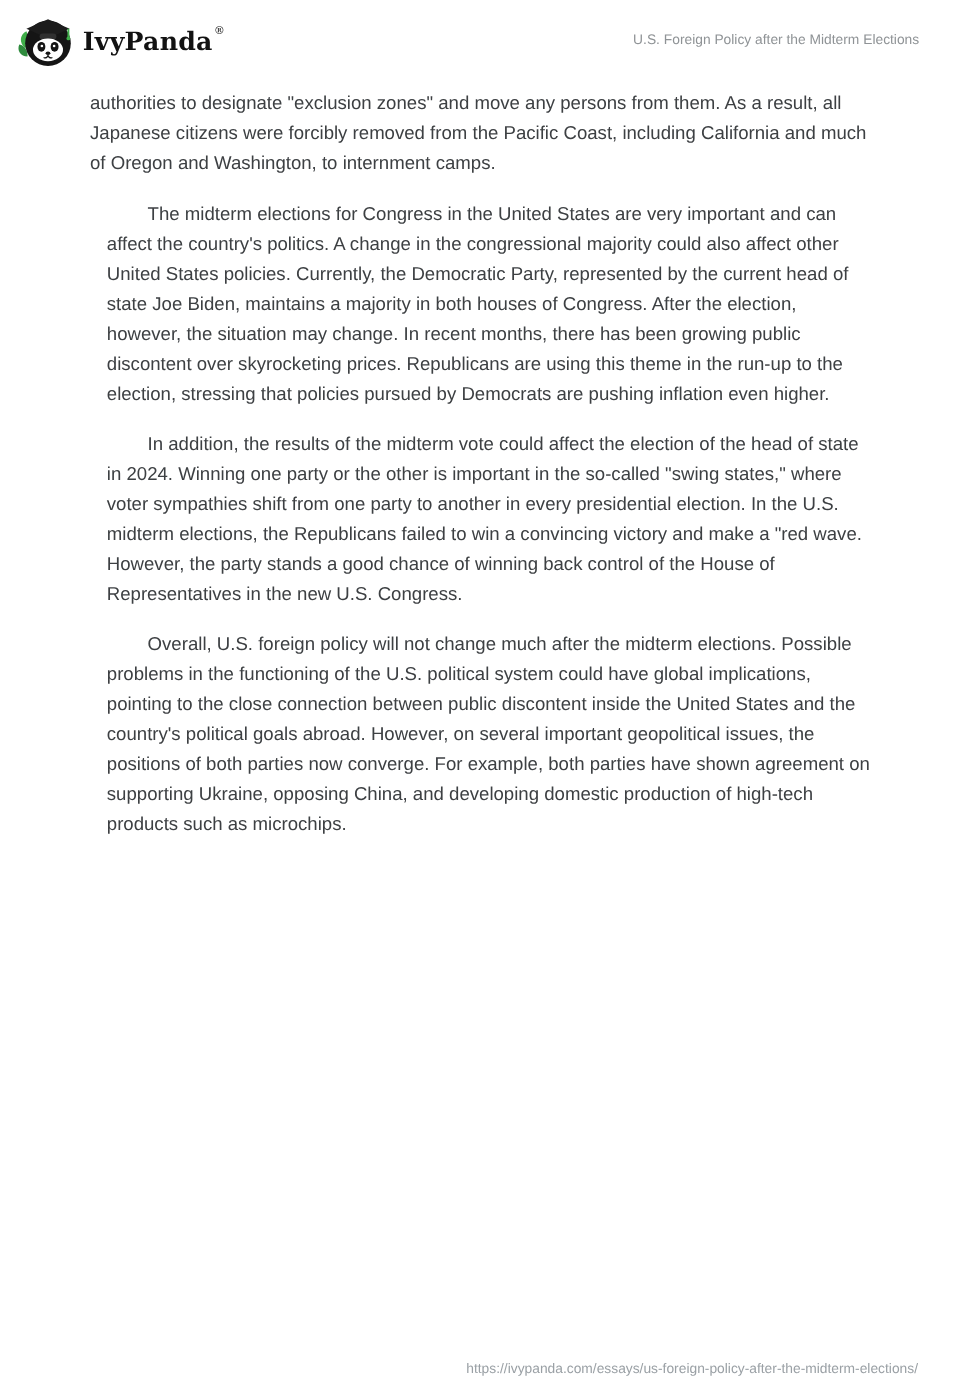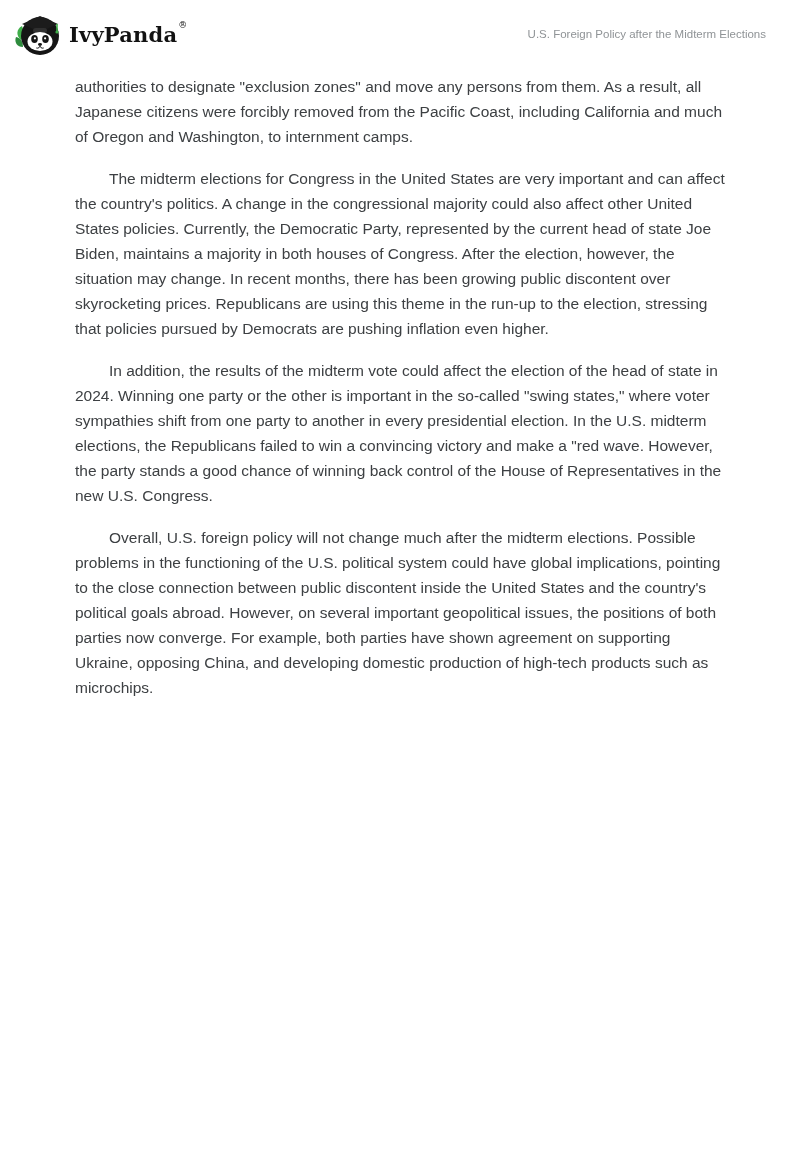--- a/index.html
+++ b/index.html
@@ -59,20 +59,21 @@
   }
   .content p {
     margin: 0 0 17px 0;
     font-size: 15.5px;
     line-height: 25px;
     color: #3d4043;
     text-align: left;
   }
   .content p.indent {
     text-indent: 34px;
+    margin-left: 14px;
   }
   
   .footer-url {
     position: absolute;
     right: 35px;
     bottom: 13px;
     font-size: 11.5px;
     color: #9aa0a5;
     text-decoration: none;
   }
@@ -115,14 +116,15 @@
     <div class="header-title">U.S. Foreign Policy after the Midterm Elections</div>
   </div>
 
   <div class="content">
     <p>authorities to designate "exclusion zones" and move any persons from them. As a result, all Japanese citizens were forcibly removed from the Pacific Coast, including California and much of Oregon and Washington, to internment camps.</p>
     <p class="indent">The midterm elections for Congress in the United States are very important and can affect the country's politics. A change in the congressional majority could also affect other United States policies. Currently, the Democratic Party, represented by the current head of state Joe Biden, maintains a majority in both houses of Congress. After the election, however, the situation may change. In recent months, there has been growing public discontent over skyrocketing prices. Republicans are using this theme in the run-up to the election, stressing that policies pursued by Democrats are pushing inflation even higher.</p>
     <p class="indent">In addition, the results of the midterm vote could affect the election of the head of state in 2024. Winning one party or the other is important in the so-called "swing states," where voter sympathies shift from one party to another in every presidential election. In the U.S. midterm elections, the Republicans failed to win a convincing victory and make a "red wave. However, the party stands a good chance of winning back control of the House of Representatives in the new U.S. Congress.</p>
     <p class="indent">Overall, U.S. foreign policy will not change much after the midterm elections. Possible problems in the functioning of the U.S. political system could have global implications, pointing to the close connection between public discontent inside the United States and the country's political goals abroad. However, on several important geopolitical issues, the positions of both parties now converge. For example, both parties have shown agreement on supporting Ukraine, opposing China, and developing domestic production of high-tech products such as microchips.</p>
   </div>
 
+  <a class="footer-url" href="#">https://ivypanda.com/essays/us-foreign-policy-after-the-midterm-elections/</a>
 
 </div>
 
 </body></html>

